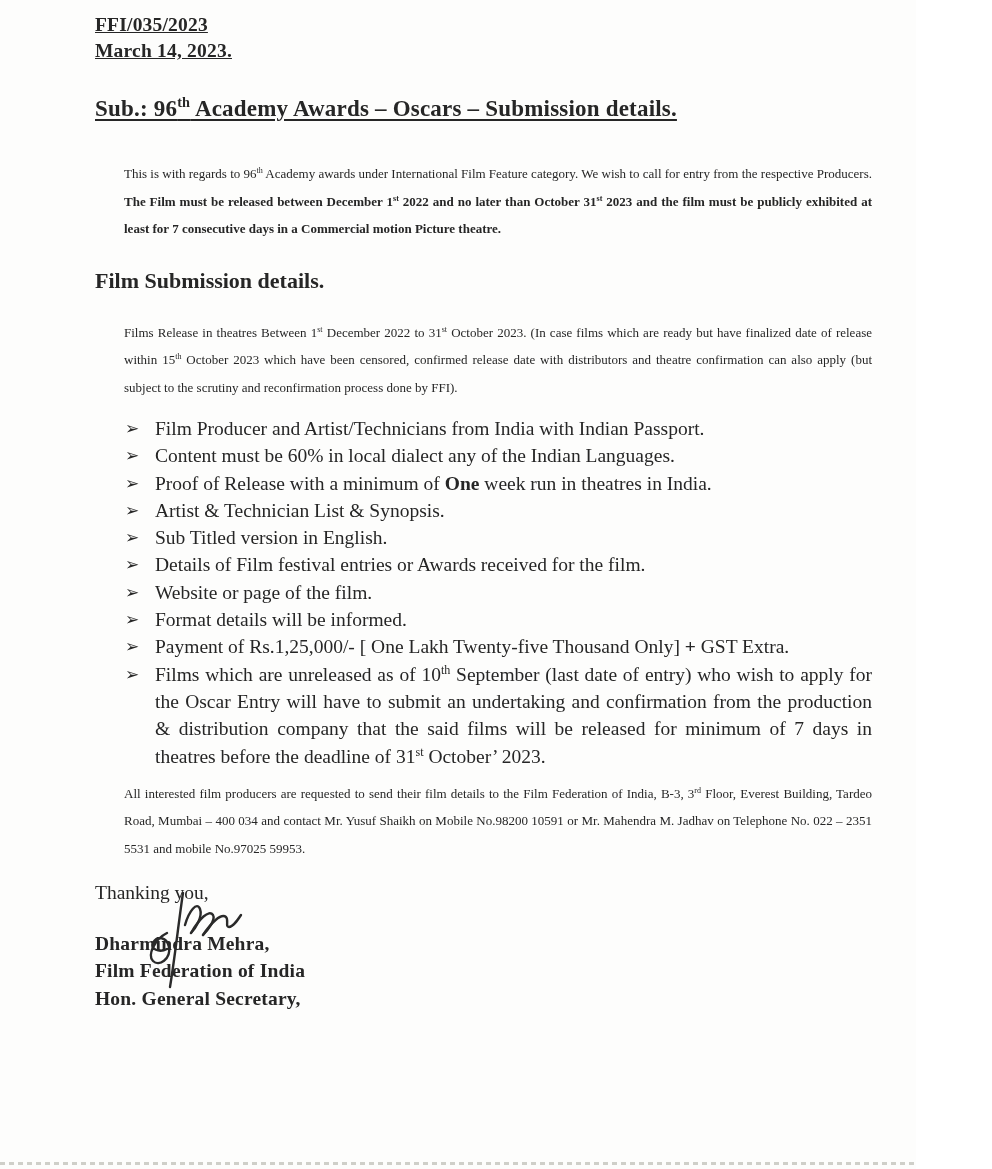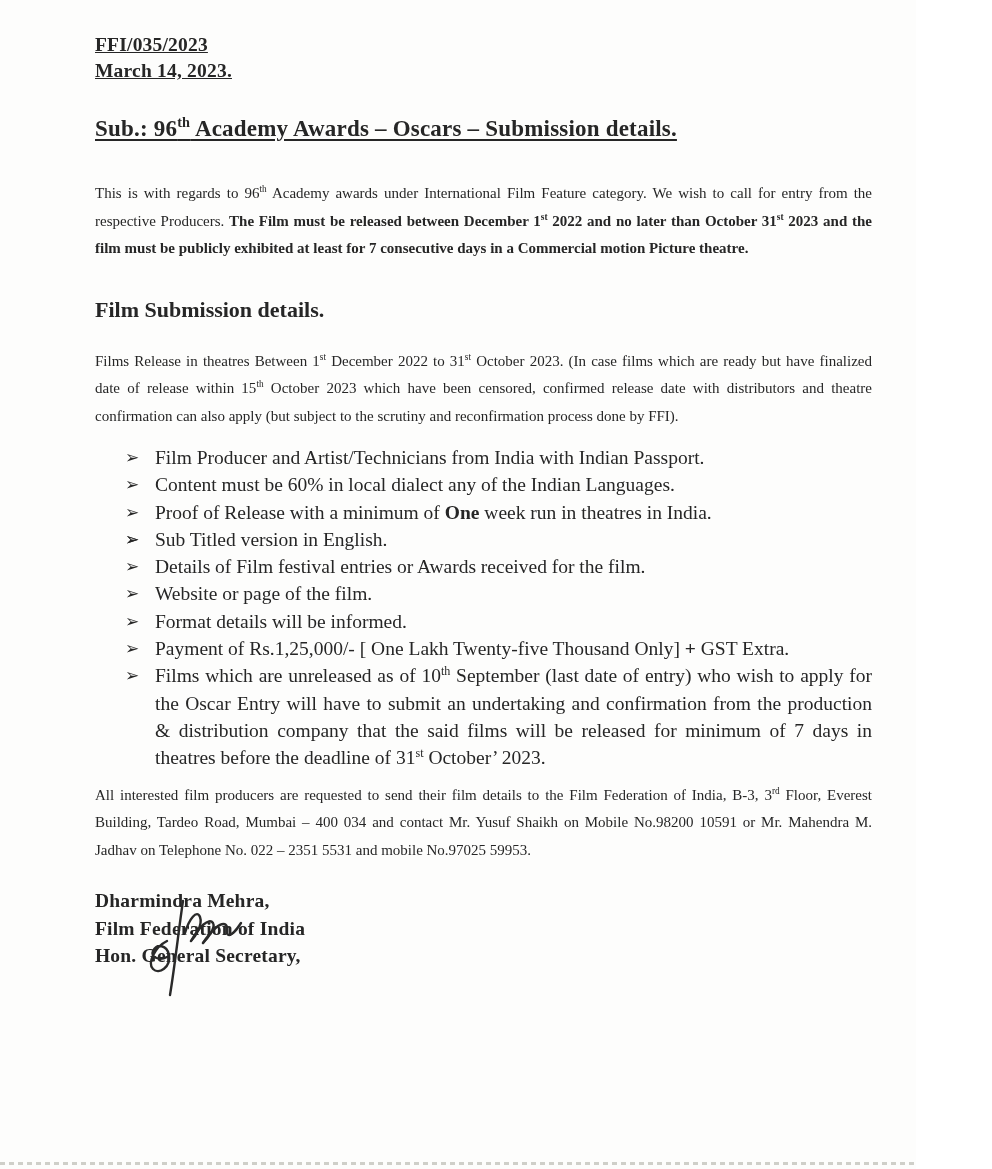--- a/index.html
+++ b/index.html
@@ -4,21 +4,21 @@
 <style>
   * { margin: 0; padding: 0; box-sizing: border-box; }
   html, body { background: #ffffff; }
   .page {
     position: relative;
     width: 916px;
     height: 1169px;
     background: #fdfdfc;
     color: #262626;
     font-family: "Liberation Serif", "DejaVu Serif", serif;
-    padding: 32px 44px 0 95px;
+    padding: 12px 44px 0 95px;
     overflow: hidden;
   }
   .b { font-weight: bold; }
   sup { font-size: 0.62em; line-height: 0; vertical-align: super; }
 
   .ref-line {
     font-size: 19.5px;
     font-weight: bold;
     line-height: 26px;
     text-decoration: underline;
@@ -28,27 +28,28 @@
     margin-top: 30px;
     font-size: 23px;
     font-weight: bold;
     line-height: 30px;
     text-decoration: underline;
     text-underline-offset: 3px;
     letter-spacing: 0.2px;
   }
   p.body-par {
     margin-top: 24px;
-    font-size: 15px;
+    font-size: 13px;
     line-height: 27.5px;
     text-align: justify;
+    margin-left: 29px;
   }
   p.intro { margin-top: 36px; }
   h2.section-heading {
-    margin-top: 33px;
+    margin-top: 24px;
     font-size: 22px;
     font-weight: bold;
     line-height: 28px;
   }
   ul.req-list {
     margin-top: 14px;
     list-style: none;
     font-size: 19.5px;
     line-height: 27.3px;
   }
@@ -105,32 +106,33 @@
   <p class="body-par intro"><span>This is with regards to 96</span><sup>th</sup><span> Academy awards under International Film Feature category. We wish to call for entry from the respective Producers. </span><span class="b">The Film must be released between December 1</span><sup class="b">st</sup><span class="b"> 2022 and no later than October 31</span><sup class="b">st</sup><span class="b"> 2023 and the film must be publicly exhibited at least for 7 consecutive days in a Commercial motion Picture theatre.</span></p>
 
   <h2 class="section-heading">Film Submission details.</h2>
 
   <p class="body-par"><span>Films Release in theatres Between 1</span><sup>st</sup><span> December 2022 to 31</span><sup>st</sup><span> October 2023. (In case films which are ready but have finalized date of release within 15</span><sup>th</sup><span> October 2023 which have been censored, confirmed release date with distributors and theatre confirmation can also apply (but subject to the scrutiny and reconfirmation process done by FFI).</span></p>
 
   <ul class="req-list">
     <li><span class="arrow">➢</span><span><span>Film Producer and Artist/Technicians from India with Indian Passport.</span></span></li>
     <li><span class="arrow">➢</span><span><span>Content must be 60% in local dialect any of the Indian Languages.</span></span></li>
     <li><span class="arrow">➢</span><span><span>Proof of Release with a minimum of </span><span class="b">One</span><span> week run in theatres in India.</span></span></li>
-    <li><span class="arrow">➢</span></li>
+    <li><span class="arrow">➢</span><span><span>Artist &amp; Technician List &amp; Synopsis.</span></span></li>
     <li><span class="arrow">➢</span><span><span>Sub Titled version in English.</span></span></li>
     <li><span class="arrow">➢</span><span><span>Details of Film festival entries or Awards received for the film.</span></span></li>
     <li><span class="arrow">➢</span><span><span>Website or page of the film.</span></span></li>
     <li><span class="arrow">➢</span><span><span>Format details will be informed.</span></span></li>
     <li><span class="arrow">➢</span><span><span>Payment of Rs.1,25,000/- [ One Lakh Twenty-five Thousand Only] </span><span class="b">+</span><span> GST Extra.</span></span></li>
     <li><span class="arrow">➢</span><span><span>Films which are unreleased as of 10</span><sup>th</sup><span> September (last date of entry) who wish to apply for the Oscar Entry will have to submit an undertaking and confirmation from the production &amp; distribution company that the said films will be released for minimum of 7 days in theatres before the deadline of 31</span><sup>st</sup><span> October’ 2023.</span></span></li>
   </ul>
 
   <p class="body-par contact-par"><span>All interested film producers are requested to send their film details to the Film Federation of India, B-3, 3</span><sup>rd</sup><span> Floor, Everest Building, Tardeo Road, Mumbai – 400 034 and contact Mr. Yusuf Shaikh on Mobile No.98200 10591 or Mr. Mahendra M. Jadhav on Telephone No. 022 – 2351 5531 and mobile No.97025 59953.</span></p>
 
   <div class="closing-block">
+    <div class="closing-phrase">Thanking you,</div>
 
     <svg class="signature-svg" width="150" height="100" viewBox="0 0 150 100" fill="none" xmlns="http://www.w3.org/2000/svg">
       <g stroke="#2a2a2a" stroke-width="2.4" stroke-linecap="round" fill="none">
         <path d="M30,44 C18,50 10,66 16,72 C22,78 34,70 32,58 C30,48 20,46 16,54 C13,60 22,64 30,60"></path>
         <path d="M46,4 C42,30 38,68 33,98"></path>
         <path d="M48,36 C52,22 60,12 63,20 C66,28 58,40 54,44"></path>
         <path d="M54,44 C62,30 72,20 76,26 C79,31 70,42 66,46"></path>
         <path d="M66,46 C74,34 84,24 89,28 C92,31 88,38 92,38 C96,38 100,32 104,26"></path>
       </g>
     </svg>

